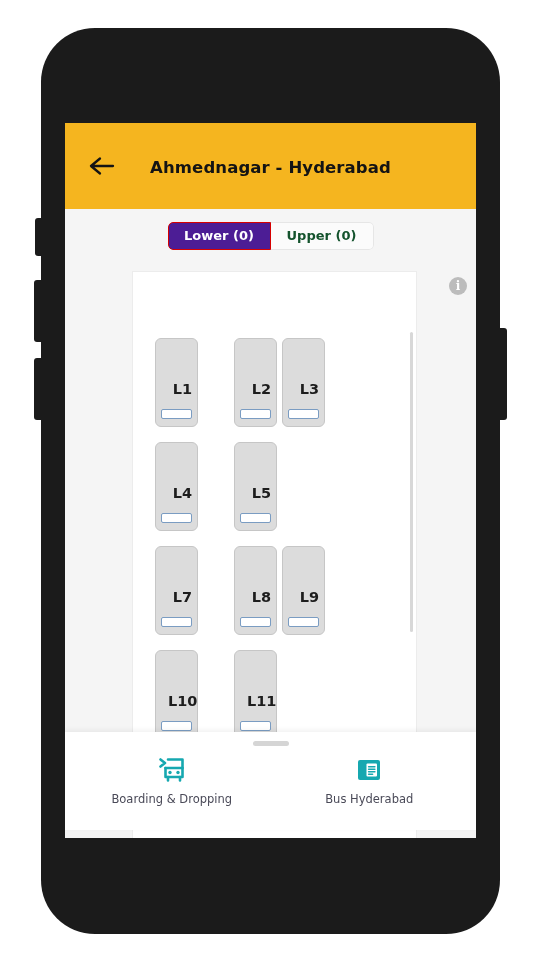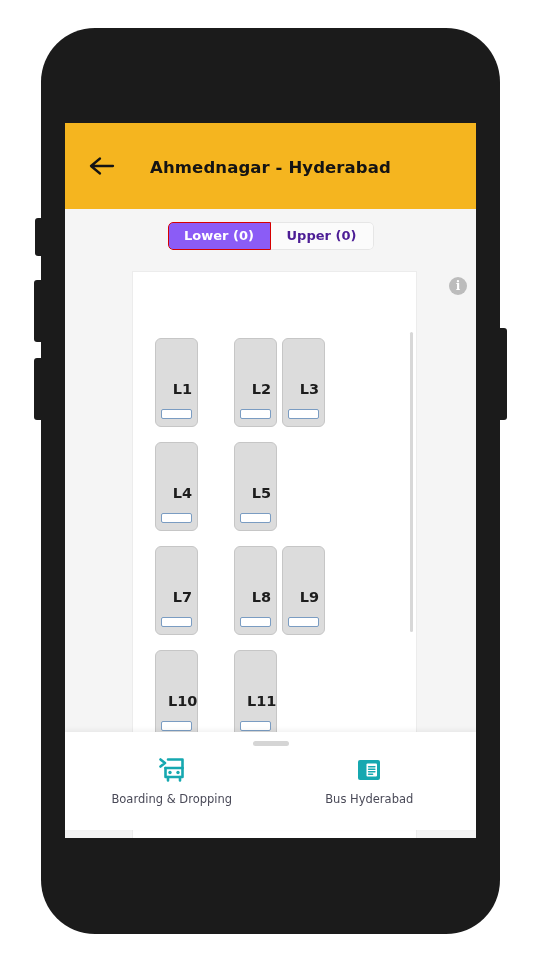--- a/index.html
+++ b/index.html
@@ -108,28 +108,28 @@
     display: flex;
     align-items: center;
     justify-content: center;
     font-size: 13px;
     font-weight: bold;
     cursor: pointer;
     box-sizing: border-box;
     padding: 0 10px;
   }
   .deck-tab.active {
-    background: #8b5cf6;
+    background: #4c1d95;
     color: #ffffff;
     border: 1px solid #d60000;
     border-radius: 5px 0 0 5px;
   }
   .deck-tab.inactive {
     background: #fbfbfb;
-    color: #4c1d95;
+    color: #14532d;
     border: 1px solid #e6e6e6;
     border-left: none;
     border-radius: 0 5px 5px 0;
   }
 
   
   .seatmap-area {
     position: relative;
     height: 576px;
     background: #f5f5f5;

